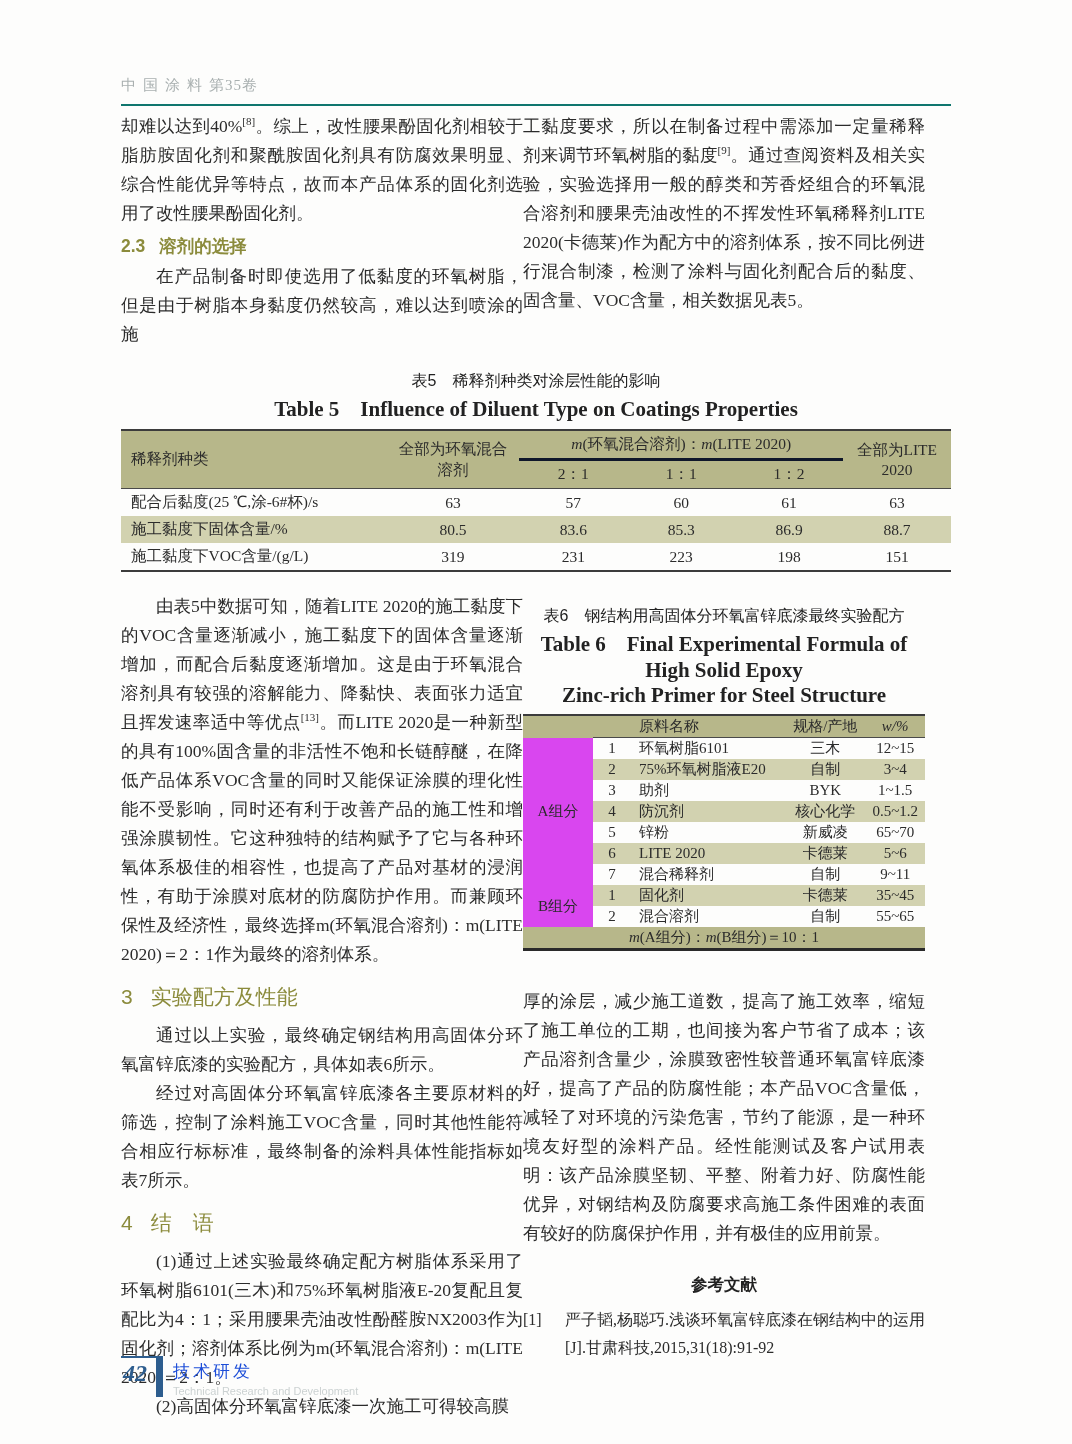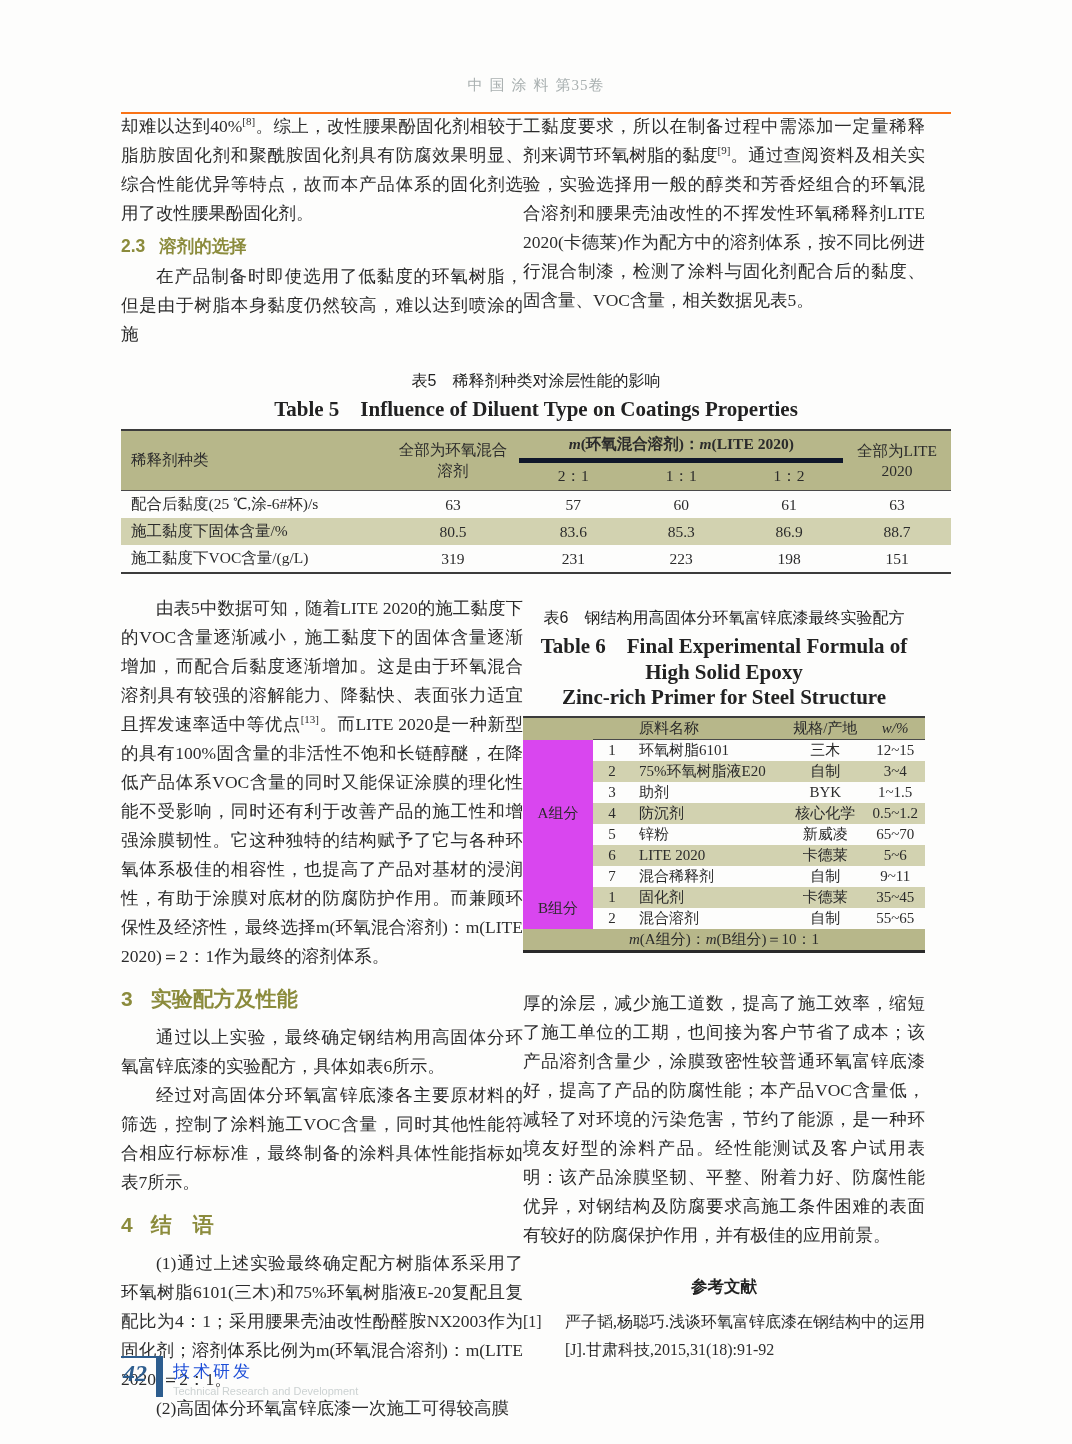--- a/index.html
+++ b/index.html
@@ -8,23 +8,23 @@
     background:#ffffff;
     font-family:"Liberation Serif", serif;
     color:#2b2b2b;
     -webkit-font-smoothing:antialiased;
   }
   .page { position:relative; width:1072px; height:1444px; background:#fdfdfc; overflow:hidden; }
 
   
   .page-header {
     position:absolute; left:121px; top:76px; width:830px;
-    display:flex; justify-content:center; align-items:flex-end;
+    display:flex; justify-content:flex-start; align-items:flex-end;
     color:#a9b0b0; font-size:15px;
-    border-bottom:2px solid #f97316; padding-bottom:17px;
+    border-bottom:2px solid #0f766e; padding-bottom:9px;
   }
   .journal-name { letter-spacing:7px; }
   .volume-label { letter-spacing:1px; }
 
   
   .content { position:absolute; left:121px; top:112px; width:830px; }
   .cols { display:flex; }
   .col { width:402px; }
 
   p.body {
@@ -36,21 +36,21 @@
 
   .h-sub {
     margin:6px 0 4px 0;
     font-family:"Liberation Sans", sans-serif;
     font-weight:bold; font-size:17.5px; color:#8b8b3c;
   }
   .h-sub .h-num { margin-right:14px; }
   .h-main {
     margin:14px 0 10px 0;
     font-family:"Liberation Sans", sans-serif;
-    font-weight:bold; font-size:21px; color:#8b8b3c;
+    font-weight:normal; font-size:21px; color:#8b8b3c;
   }
   .h-main .h-num { margin-right:18px; }
 
   
   .tbl-title-zh {
     text-align:center; font-family:"Liberation Sans", sans-serif;
     font-weight:normal; font-size:16px; color:#222; margin:0 0 3px 0;
   }
   .tbl-title-en {
     text-align:center; font-weight:bold; font-size:21px; color:#222; margin:0 0 6px 0;
@@ -59,21 +59,21 @@
   
   .t5-block { margin:22px 0 20px 0; }
   table.t5 {
     width:100%; border-collapse:collapse; font-size:15.5px;
     border-top:2px solid #3c3c3c; border-bottom:2px solid #3c3c3c;
   }
   .t5 th, .t5 td { padding:3px 6px; font-weight:normal; }
   .t5 thead th { background:#b7b78a; }
   .t5 thead tr:last-child th { border-bottom:1px solid #4a4a4a; }
   .t5 th.rspan { border-bottom:1px solid #4a4a4a; }
-  .t5 th.span-head { border-bottom:5px solid #0f172a; font-style:italic;font-weight:bold; }
+  .t5 th.span-head { border-bottom:3px solid #0f172a; font-style:italic; }
   .t5 th.span-head .rm { font-style:normal; }
   .t5 td { text-align:center; }
   .t5 td.lbl { text-align:left; padding-left:10px; }
   .t5 tbody tr.alt { background:#d2d2b0; }
   .t5 col.c-lbl { width:32%; }
   .t5 col.c-n { width:13%; }
 
   
   .t6-block { margin-top:14px; }
   table.t6 {

